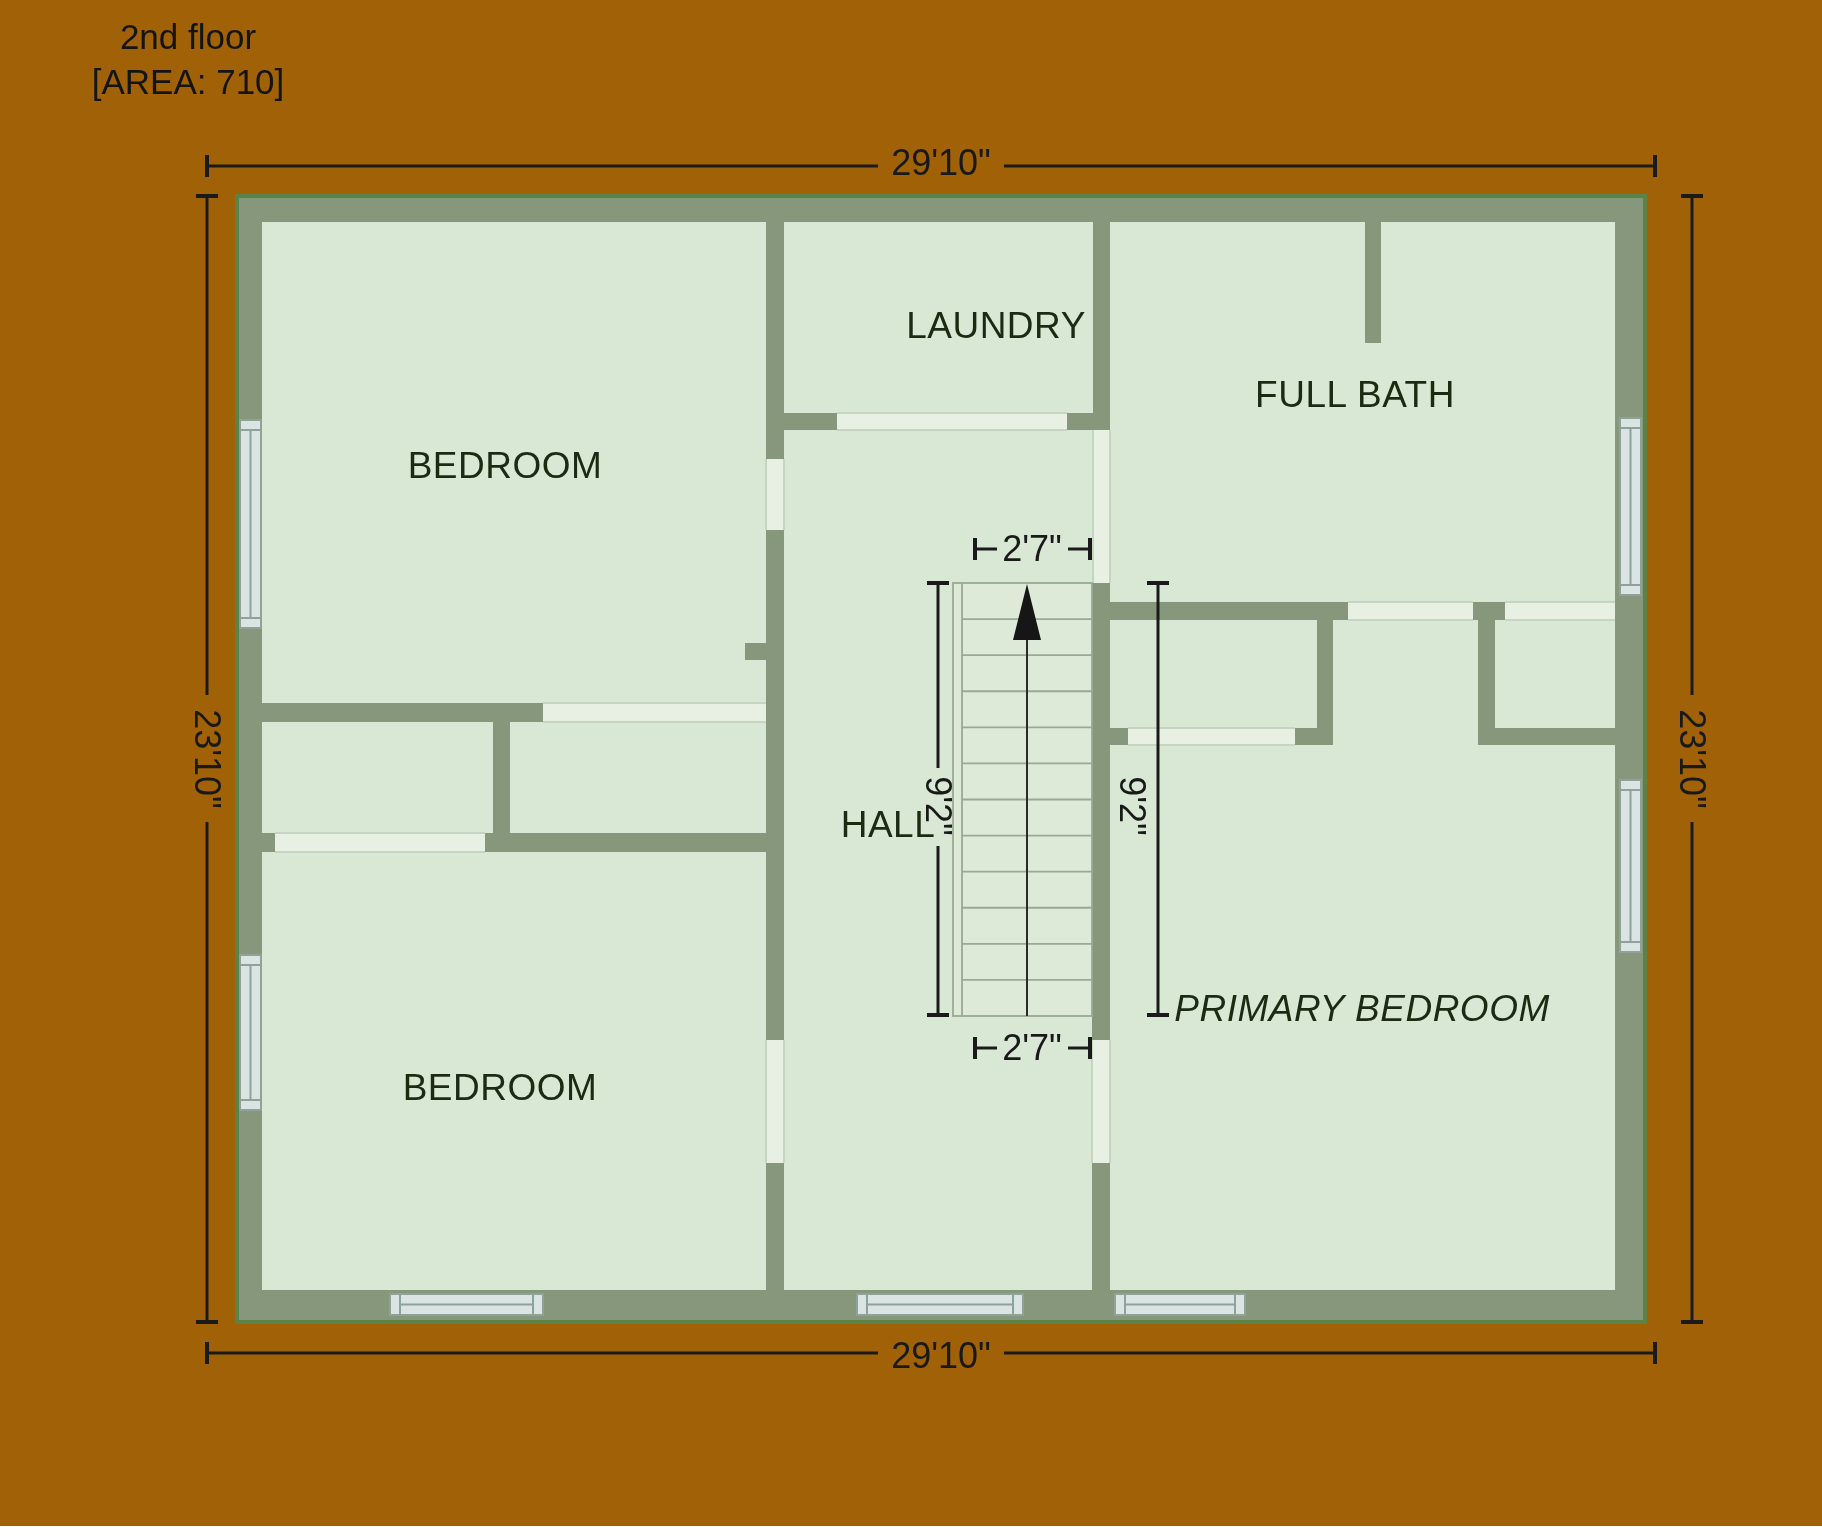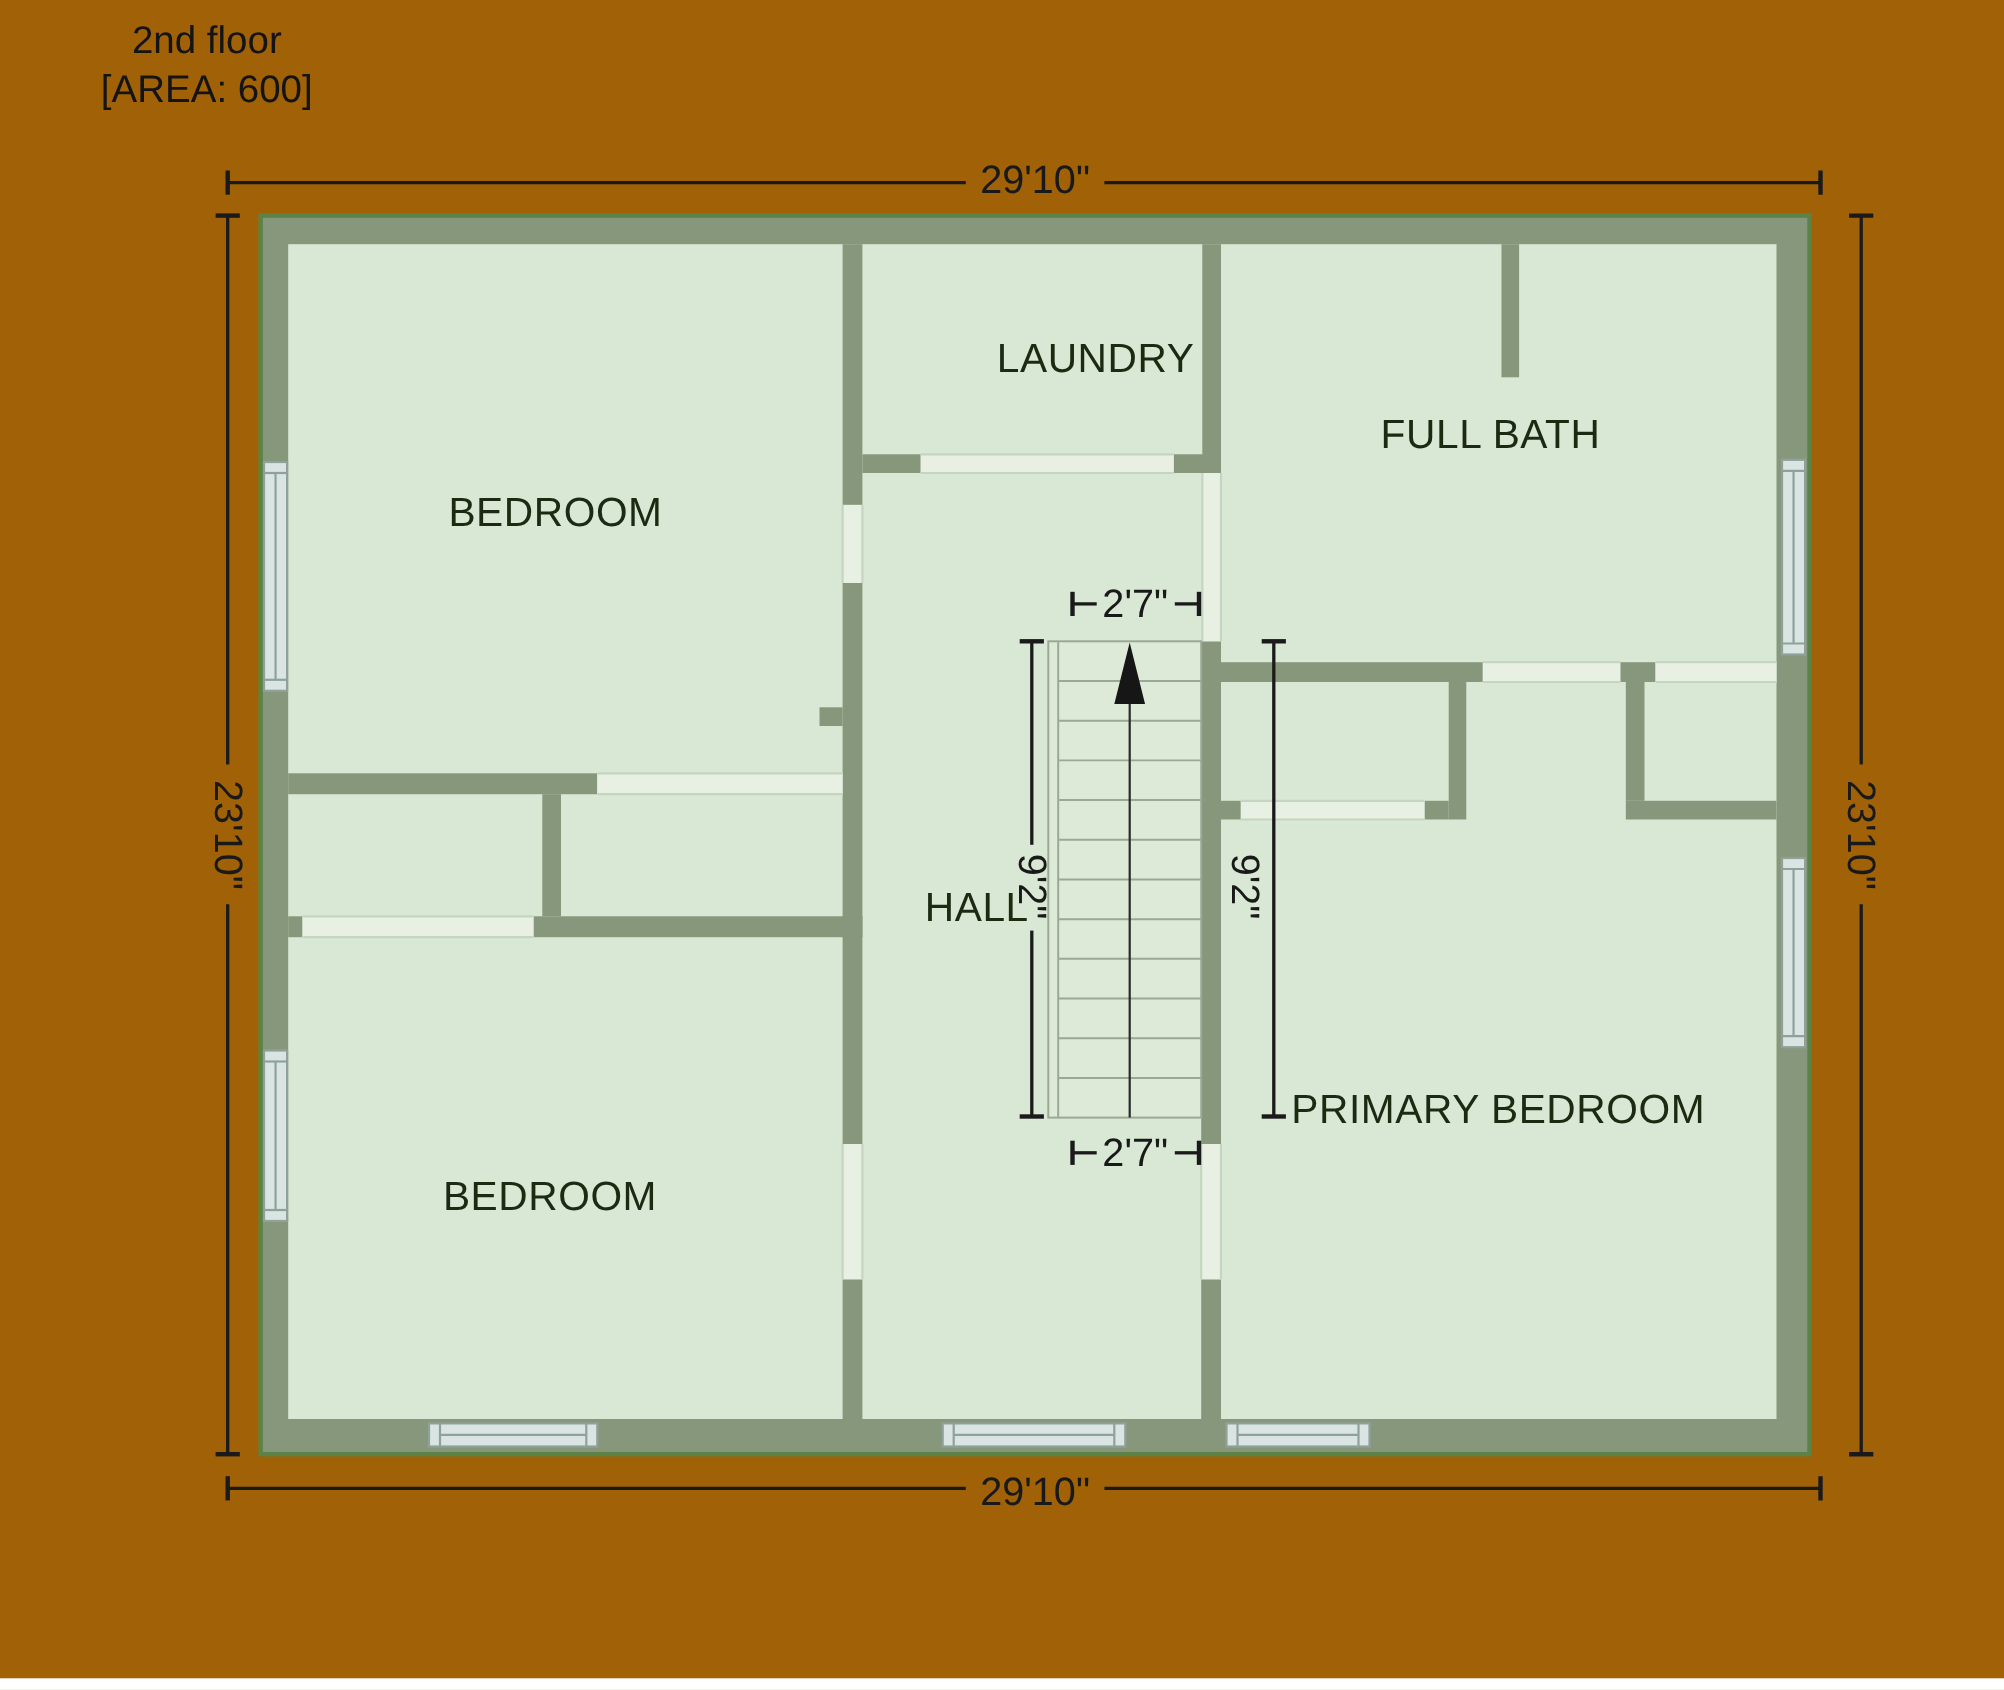--- a/index.html
+++ b/index.html
@@ -179,29 +179,29 @@
         <line x1="927" y1="583" x2="949" y2="583" stroke="#1a1a1a" stroke-width="4"></line>
         <line x1="927" y1="1015" x2="949" y2="1015" stroke="#1a1a1a" stroke-width="4"></line>
         <line x1="1158" y1="583" x2="1158" y2="1015" stroke="#1a1a1a" stroke-width="3"></line>
         <line x1="1147" y1="583" x2="1169" y2="583" stroke="#1a1a1a" stroke-width="4"></line>
         <line x1="1147" y1="1015" x2="1169" y2="1015" stroke="#1a1a1a" stroke-width="4"></line>
       </g>
     </svg>
 
   <div class="title-block">
     <div>2nd floor</div>
-    <div>[AREA: 600]</div>
+    <div>[AREA: 710]</div>
   </div>
 
   <div class="label room-label" style="left: 505px; top: 466px;">BEDROOM</div>
   <div class="label room-label" style="left: 996px; top: 326px;">LAUNDRY</div>
   <div class="label room-label" style="left: 1327px; top: 395px; margin-left: 28px;">FULL BATH</div>
   <div class="label room-label" style="left: 888px; top: 825px; text-align: center;">HALL</div>
   <div class="label room-label" style="left: 500px; top: 1088px;">BEDROOM</div>
-  <div class="label room-label" style="left: 1362px; top: 1009px;">PRIMARY BEDROOM</div>
+  <div class="label room-label" style="left: 1362px; top: 1009px; font-style: italic;">PRIMARY BEDROOM</div>
 
   <div class="label dim-label" style="left: 941px; top: 163px;">29'10"</div>
   <div class="label dim-label" style="left: 941px; top: 1356px;">29'10"</div>
   <div class="label dim-label rot" style="left: 207px; top: 759px;">23'10"</div>
   <div class="label dim-label rot" style="left: 1692px; top: 759px;">23'10"</div>
   <div class="label dim-label" style="left: 1032px; top: 549px;">2'7"</div>
   <div class="label dim-label" style="left: 1032px; top: 1048px;">2'7"</div>
   <div class="label dim-label rot" style="left: 938px; top: 806px;">9'2"</div>
   <div class="label dim-label rot" style="left: 1132px; top: 806px;">9'2"</div>
 

